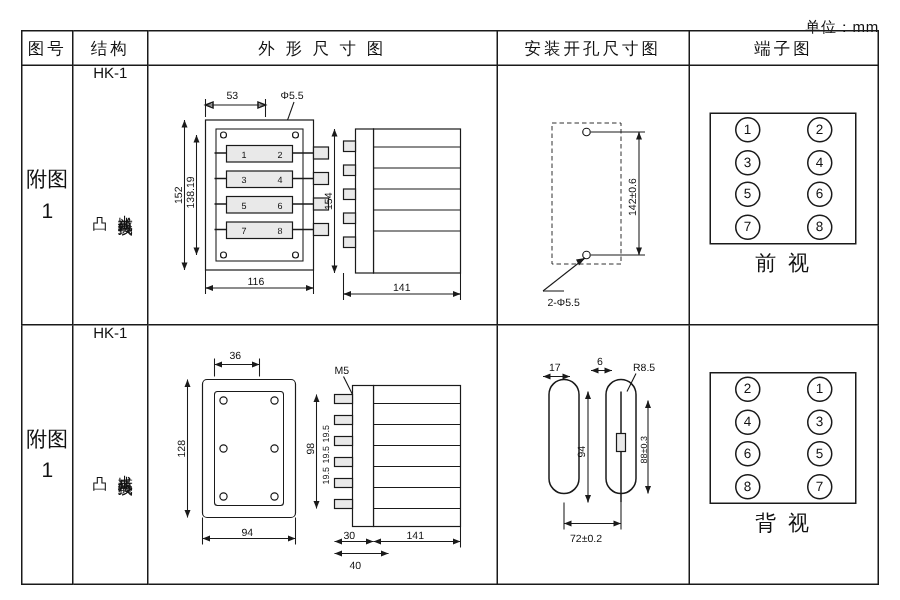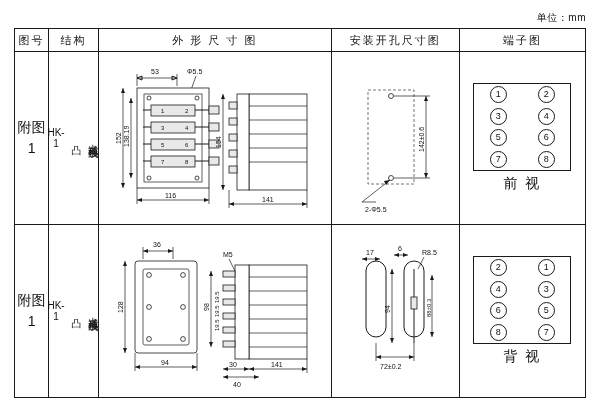--- a/index.html
+++ b/index.html
@@ -15,21 +15,20 @@
   .unit{
     position:absolute;right:14px;top:4px;
     font-size:10px;letter-spacing:.5px;margin-top:7px;
   }
 
   table.main{
     position:absolute;left:14px;top:20px;
     width:572px;height:368px;
     border-collapse:collapse;
     table-layout:fixed;
-    margin-top:8px;
   }
   table.main td,table.main th{
     border:1px solid #1a1a1a;
     vertical-align:middle;
     text-align:center;
     font-weight:normal;
     padding:0;
   }
   thead td{height:22px;font-size:11px;letter-spacing:2px;}
 
@@ -48,21 +47,21 @@
     letter-spacing:1px;
     font-size:10px;
     display:inline-block;
   }
   .struct-inner{
     display:flex;align-items:center;justify-content:center;
     gap:3px;height:100%;
   }
   .struct-top{font-size:10px;}
   .struct-wrap{
-    display:flex;flex-direction:row;align-items:center;justify-content:center;
+    display:flex;flex-direction:column;align-items:center;justify-content:center;
     height:100%;gap:4px;
   }
 
   .cellbox{position:relative;width:100%;height:100%;}
 
   svg{display:block;}
   .ln{stroke:#1a1a1a;stroke-width:1;fill:none;}
   .lnthin{stroke:#1a1a1a;stroke-width:.7;fill:none;}
   .dash{stroke:#1a1a1a;stroke-width:.6;fill:none;stroke-dasharray:3 2;}
   .fillgray{fill:#e9e9e9;stroke:#1a1a1a;stroke-width:.8;}

